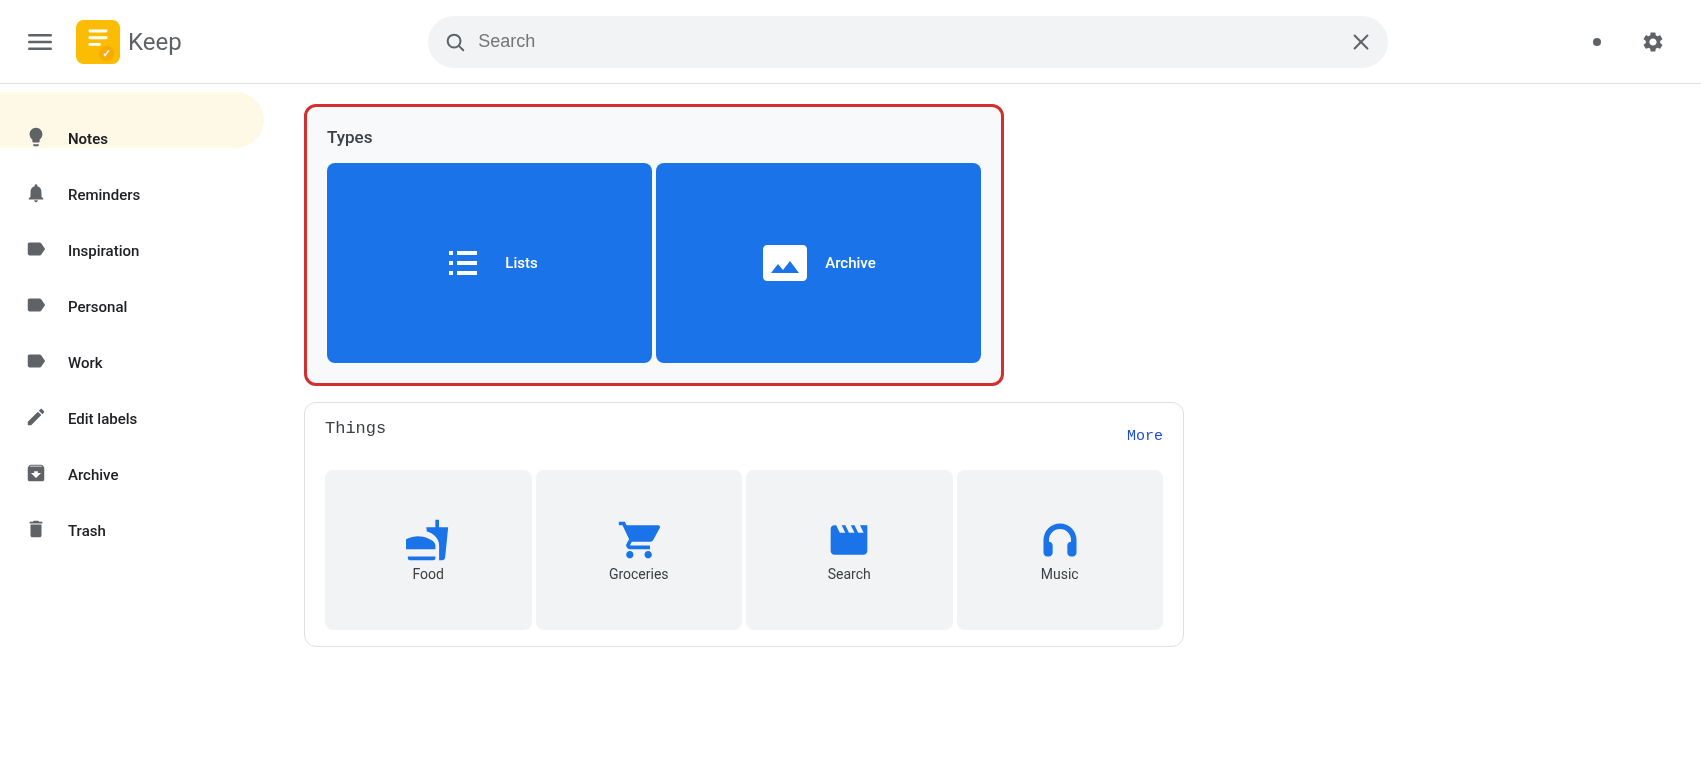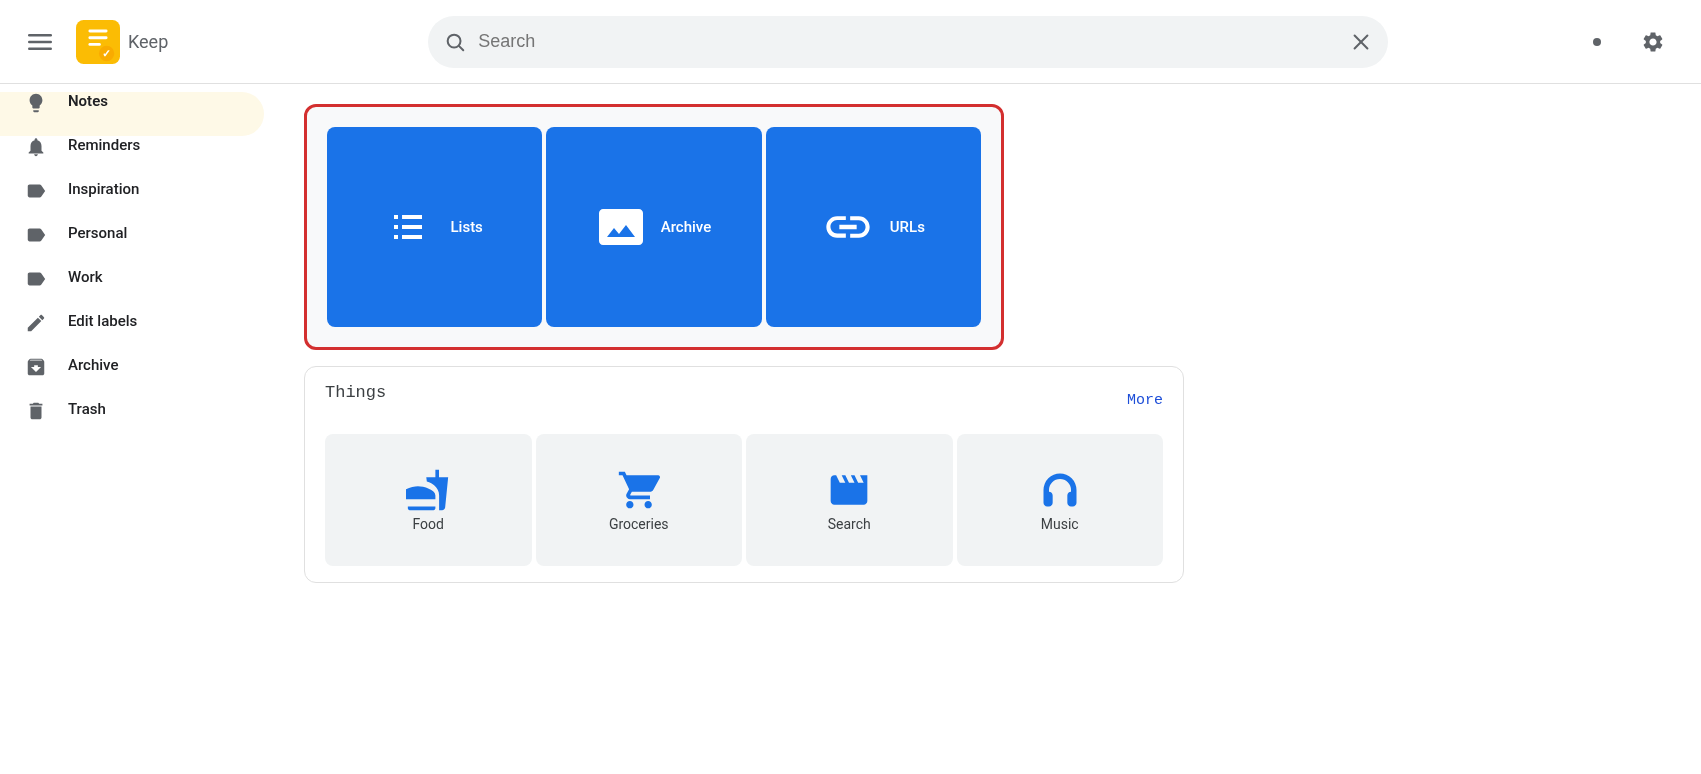--- a/index.html
+++ b/index.html
@@ -44,21 +44,21 @@
       display: flex;
       align-items: center;
       gap: 8px;
       cursor: pointer;
     }
     .logo-icon {
       width: 44px;
       height: 44px;
     }
     .logo-text {
-      font-size: 18px;
+      font-size: 24px;
       color: #5f6368;
       font-weight: 400;
     }
 
     
     .search-bar {
       flex: 1;
       max-width: 960px;
       margin: 4px auto;
       position: relative;
@@ -124,22 +124,22 @@
 
     
     .sidebar {
       width: 280px;
       flex-shrink: 0;
       padding: 8px 0;
       overflow-y: auto;
     }
     .sidebar-item {
       display: flex;
-      align-items: flex-start;
-      height: 44px;
+      align-items: flex-end;
+      height: 56px;
       padding: 0 24px;
       cursor: pointer;
       border-radius: 0 28px 28px 0;
       margin-right: 16px;
       gap: 20px;
       font-size: 16px;
       color: #202124;
       font-weight: 500;
     }
     .sidebar-item.active {
@@ -227,21 +227,21 @@
       text-decoration: none;
     }
     .things-cards {
       display: flex;
       gap: 4px;
     }
     .thing-card {
       flex: 1;
       background: #f1f3f4;
       border-radius: 8px;
-      height: 132px;
+      height: 160px;
       display: flex;
       flex-direction: column;
       align-items: center;
       justify-content: center;
       cursor: pointer;
       gap: 4px;
     }
     .thing-card-icon {
       font-size: 40px;
       color: #1a73e8;
@@ -383,48 +383,41 @@
           <path d="M6 19c0 1.1.9 2 2 2h8c1.1 0 2-.9 2-2V7H6v12zM19 4h-3.5l-1-1h-5l-1 1H5v2h14V4z"></path>
         </svg>
       </span>
       <span class="sidebar-label">Trash</span>
     </div>
   </nav>
 
   <div class="content-area">
 
     <div class="types-section">
+      <div class="section-title">Types</div>
       <div class="type-cards">
 
         <div class="type-card">
           <span class="type-card-icon">
             <svg width="48" height="48" viewBox="0 0 24 24" fill="white">
               <path d="M4 6h2v2H4zm0 5h2v2H4zm0 5h2v2H4zm14-8V6H8.023v2H18zM8 11h10v2H8zm0 5h10v2H8z"></path>
             </svg>
           </span>
           <span class="type-card-label">Lists</span>
         </div>
 
         <div class="type-card">
           <span class="type-card-icon">
             <svg width="48" height="48" viewBox="0 0 24 24" fill="white">
               <path d="M21 3H3C2 3 1 4 1 5v14c0 1.1.9 2 2 2h18c1 0 2-1 2-2V5c0-1-1-2-2-2zM5 17l3.5-4.5 2.5 3.01L14.5 11l4.5 6H5z"></path>
             </svg>
           </span>
           <span class="type-card-label">Archive</span>
         </div>
 
-        <div class="type-card">
-          <span class="type-card-icon">
-            <svg width="52" height="52" viewBox="0 0 24 24" fill="white">
-              <path d="M17 7h-4v1.9h4c1.71 0 3.1 1.39 3.1 3.1 0 1.71-1.39 3.1-3.1 3.1h-4V17h4c2.76 0 5-2.24 5-5s-2.24-5-5-5zm-6 8H7c-1.71 0-3.1-1.39-3.1-3.1 0-1.71 1.39-3.1 3.1-3.1h4V7H7c-2.76 0-5 2.24-5 5s2.24 5 5 5h4v-2zm-3-4h8v2H8v-2z"></path>
-            </svg>
-          </span>
-          <span class="type-card-label">URLs</span>
-        </div>
 
       </div>
     </div>
 
     <div class="things-section">
       <div class="things-header">
         <div class="section-title">Things</div>
         <a class="more-link" href="#">More</a>
       </div>
       <div class="things-cards">

